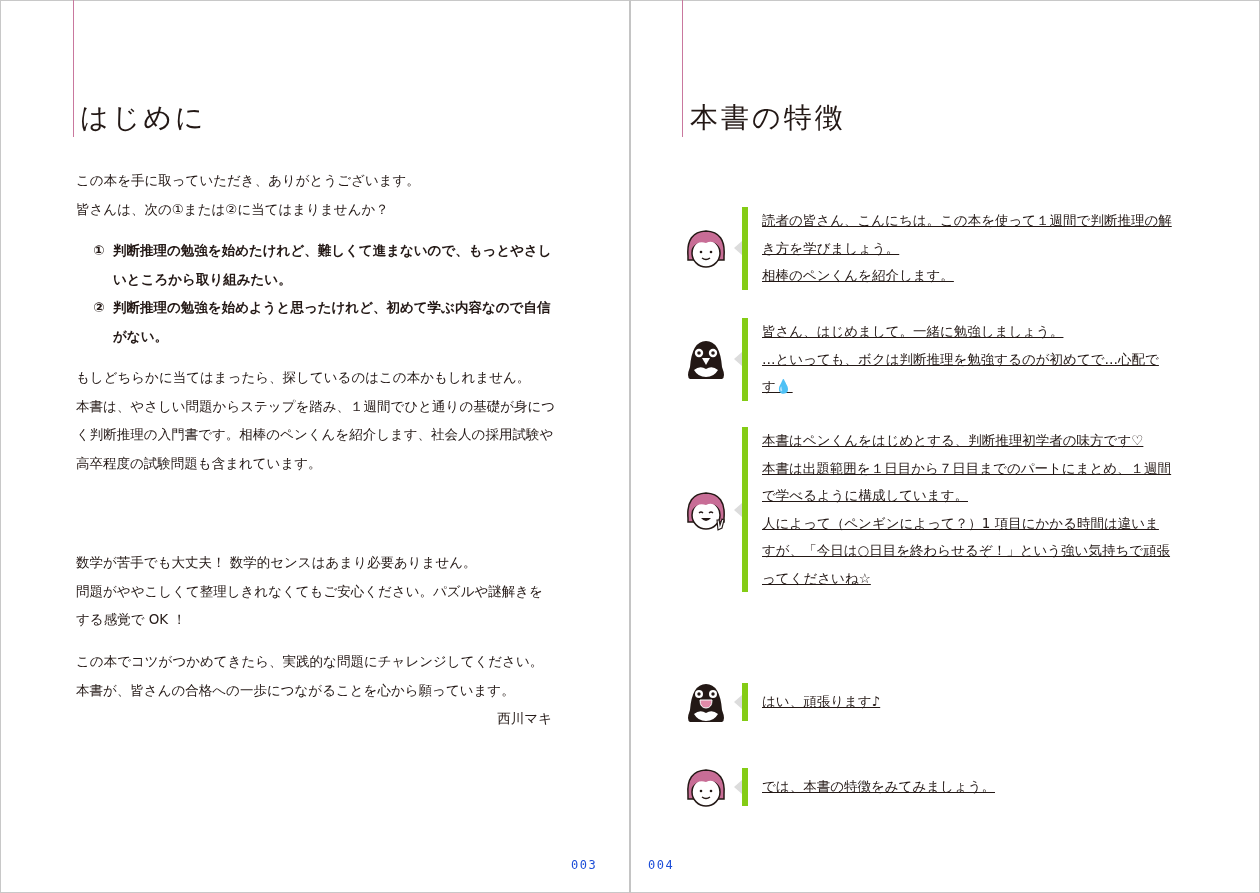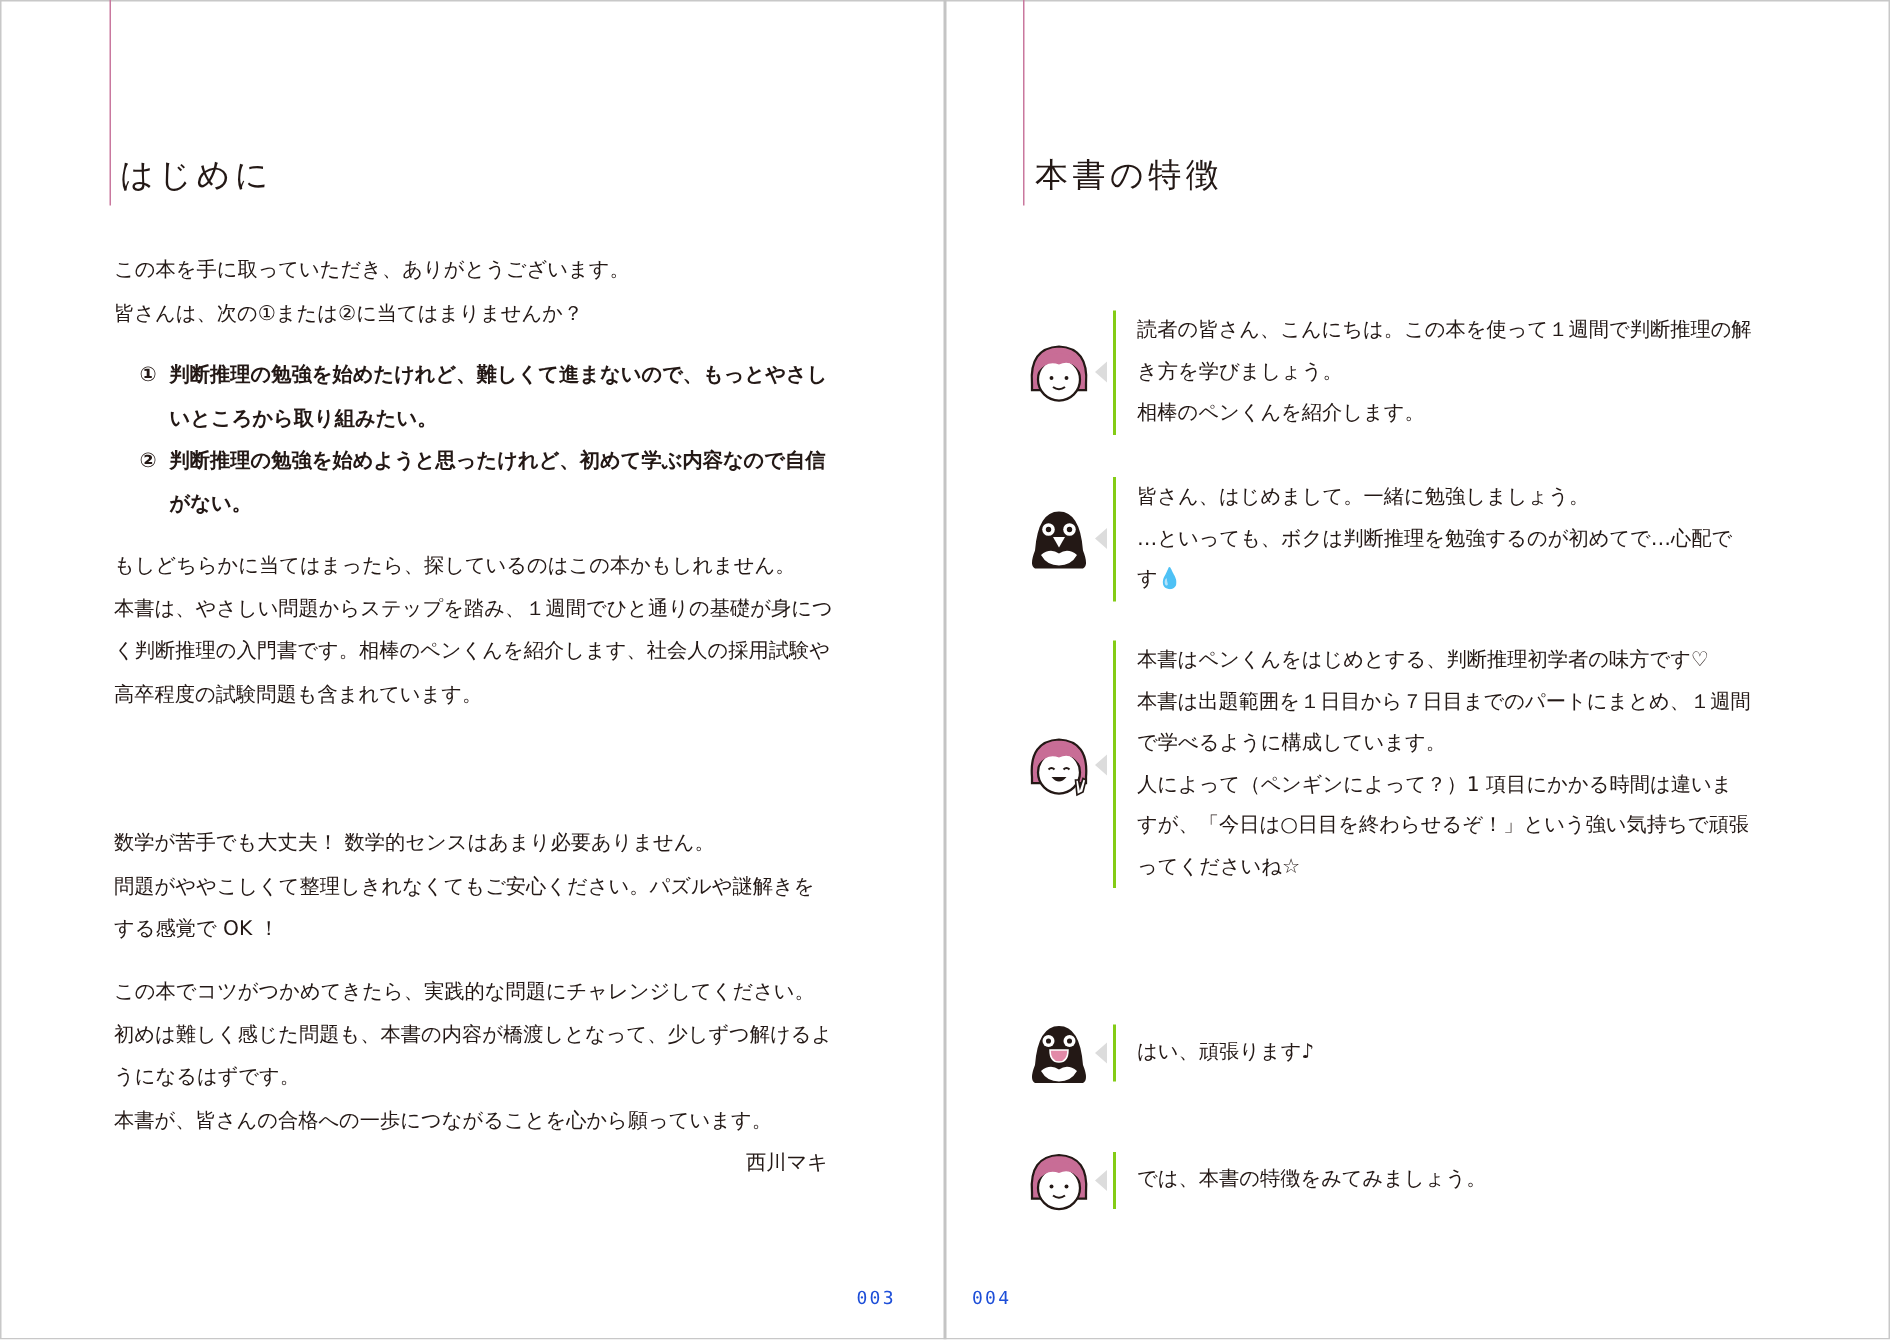--- a/index.html
+++ b/index.html
@@ -5,37 +5,37 @@
   html, body { margin: 0; padding: 0; background: #fff; }
   body { width: 1260px; height: 893px; position: relative; overflow: hidden;
          font-family: "DejaVu Sans", "Liberation Sans", sans-serif; color: #231815; }
   .spread { position: absolute; left: 0; top: 0; width: 1258px; height: 891px;
             border: 1px solid #c8c8c8; }
   .gutter { position: absolute; left: 629px; top: 0; width: 2px; height: 893px; background: #c4c4c4; }
   .page { position: absolute; top: 0; height: 893px; }
   .page-left { left: 0; width: 629px; }
   .page-right { left: 614px; width: 517px; }
   .pink-rule { position: absolute; top: 0; width: 1px; height: 137px; background: #c9789e; }
-  .title { position: absolute; top: 98px; margin: 0; font-size: 22px; font-weight: normal;
+  .title { position: absolute; top: 98px; margin: 0; font-size: 28px; font-weight: normal;
            letter-spacing: 3px; color: #231815; line-height: 40px; white-space: nowrap; }
   .body-text { position: absolute; left: 76px; width: 480px; font-size: 13.5px; line-height: 28.6px; }
   .body-text p { margin: 0; }
   .list { position: absolute; left: 93px; width: 470px; top: 236px; font-size: 13.5px;
           line-height: 28.6px; font-weight: bold; }
   .list-item { display: flex; }
   .list-num { width: 20px; flex: none; }
   .list-text { flex: 1; }
   .signature { text-align: right; padding-right: 4px; }
   .folio { position: absolute; top: 858px; font-family: "DejaVu Sans Mono", monospace;
            font-size: 12px; letter-spacing: 1.5px; color: #1d4ed8; }
 
   .dialog { position: absolute; left: 70px; display: flex; align-items: center; }
   .avatar { width: 44px; height: 44px; flex: none; margin-right: 14px; }
-  .bubble { position: relative; border-left: 2px solid #84cc16; padding-left: 14px;
-            font-size: 13.5px; line-height: 27.5px; width: 410px; }
+  .bubble { position: relative; border-left: 6px solid #84cc16; padding-left: 14px;
+            font-size: 13.5px; line-height: 27.5px; width: 410px; text-decoration: underline; }
   .bubble::before { content: ""; position: absolute; left: -14px; top: 50%; margin-top: -7px;
             border-right: 8px solid #dcdcdc; border-top: 7px solid transparent; border-bottom: 7px solid transparent; }
   .bubble p { margin: 0; }
 </style>
 </head>
 <body>
 
 <div class="spread"></div>
 <div class="gutter"></div>
 
@@ -64,21 +64,20 @@
     <p>本書は、やさしい問題からステップを踏み、１週間でひと通りの基礎が身につく判断推理の入門書です。相棒のペンくんを紹介します、社会人の採用試験や高卒程度の試験問題も含まれています。</p>
   </div>
 
   <div class="body-text" style="top:548px">
     <p>数学が苦手でも大丈夫！ 数学的センスはあまり必要ありません。</p>
     <p>問題がややこしくて整理しきれなくてもご安心ください。パズルや謎解きをする感覚で OK ！</p>
   </div>
 
   <div class="body-text" style="top:647px">
     <p>この本でコツがつかめてきたら、実践的な問題にチャレンジしてください。</p>
-    <p>初めは難しく感じた問題も、本書の内容が橋渡しとなって、少しずつ解けるようになるはずです。</p>
     <p>本書が、皆さんの合格への一歩につながることを心から願っています。</p>
     <p class="signature">西川マキ</p>
   </div>
 
   <div class="folio" style="left:571px">003</div>
 </div>
 
 <div class="page page-right">
   <div class="pink-rule" style="left:68px"></div>
   <h1 class="title" style="left:76px">本書の特徴</h1>

